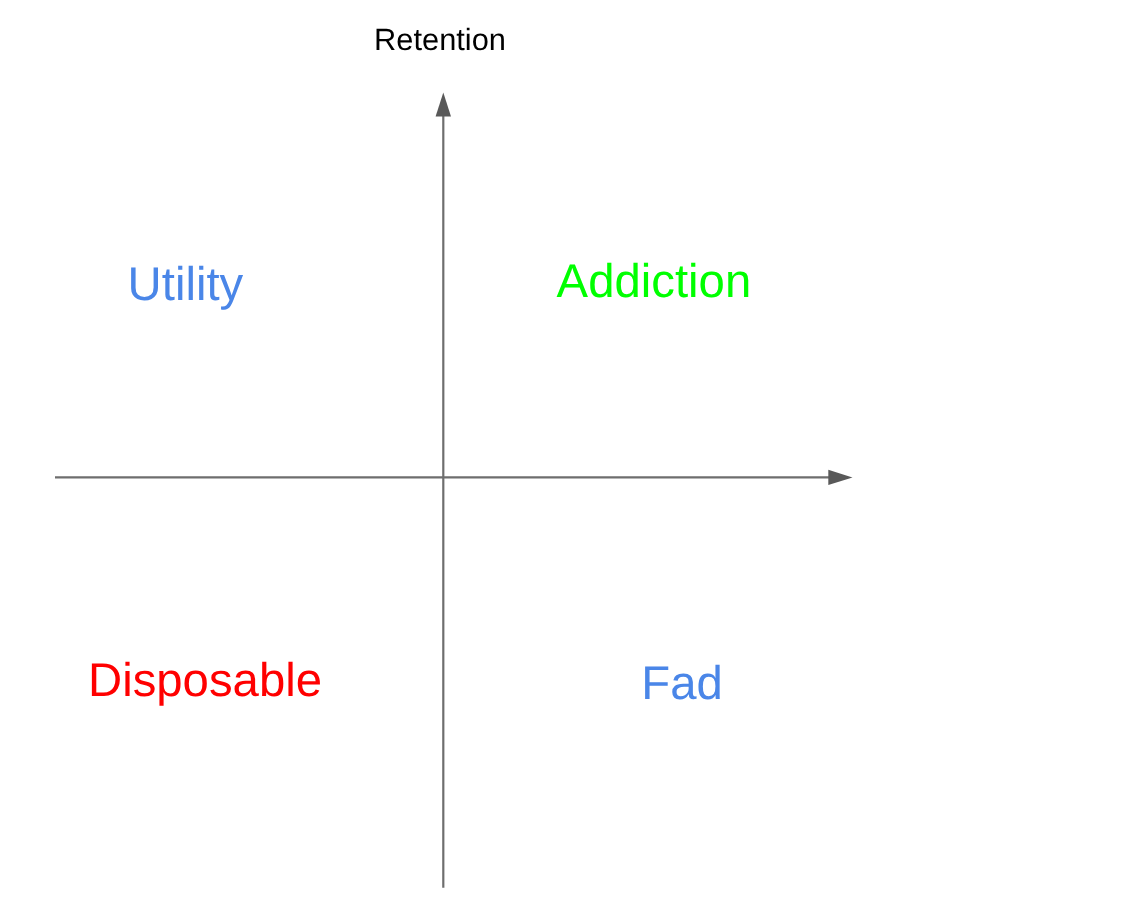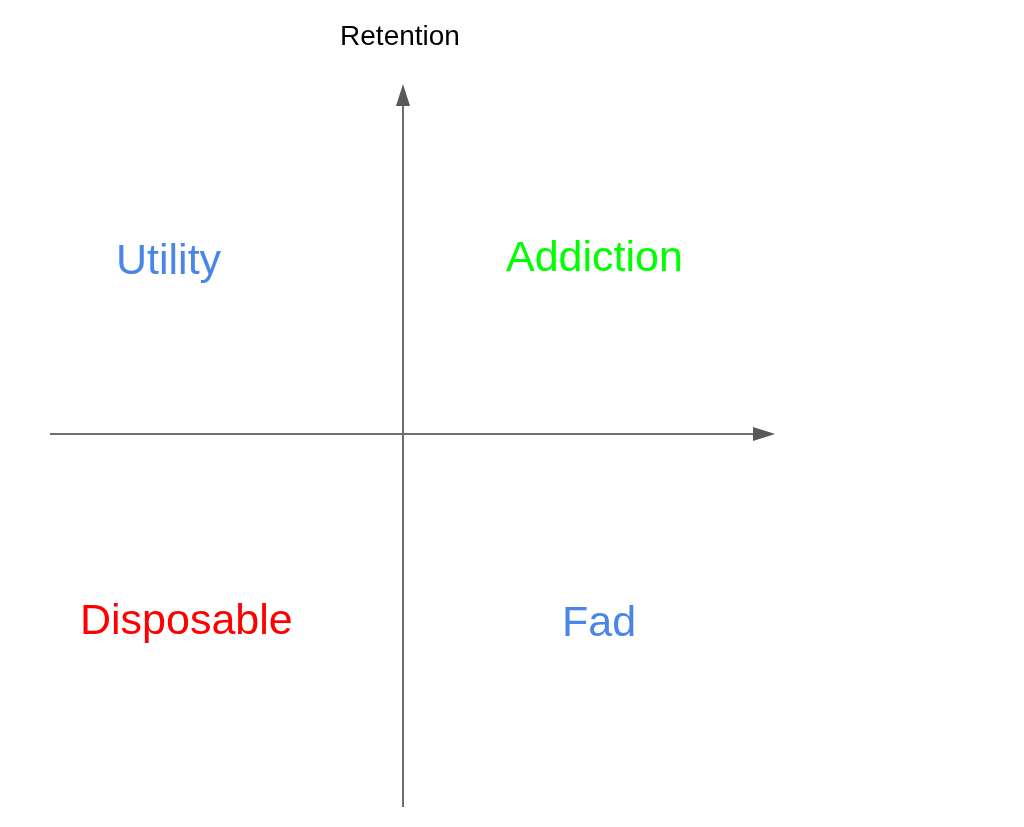--- a/index.html
+++ b/index.html
@@ -65,15 +65,15 @@
 
   <span class="label axis-label y-axis-label" style="color: rgb(0, 0, 0);">Retention</span>
 
 
   <span class="label quadrant-label q-top-left" style="color: rgb(74, 134, 232);">Utility</span>
 
   <span class="label quadrant-label q-top-right" style="color: rgb(0, 255, 0);">Addiction</span>
 
   <span class="label quadrant-label q-bottom-left" style="color: rgb(255, 0, 0);">Disposable</span>
 
-  <span class="label quadrant-label q-bottom-right" style="color: rgb(74, 134, 232);">Fad</span>
+  <span class="label quadrant-label q-bottom-right" style="color: rgb(74, 134, 232); margin-left: 21px;">Fad</span>
 
 </div>
 
 </body></html>

